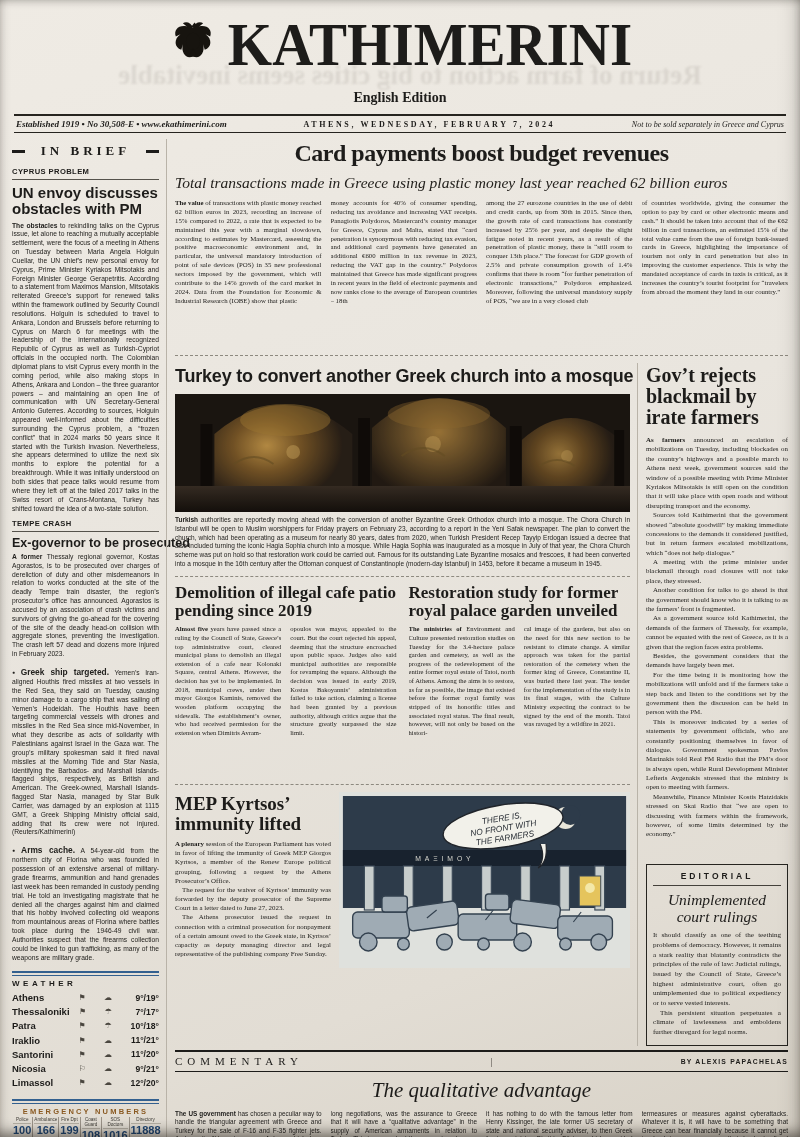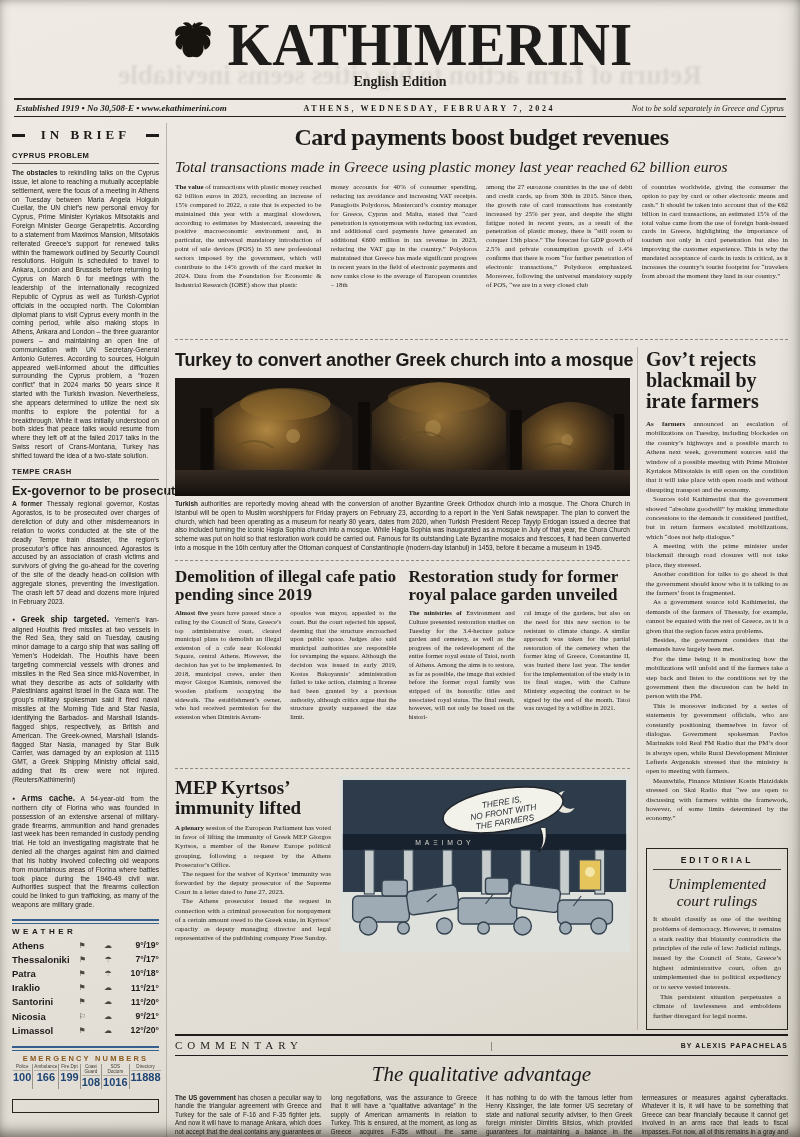--- a/index.html
+++ b/index.html
@@ -8,21 +8,21 @@
     background:linear-gradient(160deg,#efebe4 0%,#e9e5de 45%,#e2ddd4 80%,#d8d2c7 100%);
     color:#1d1c1a;font-family:"Liberation Serif",serif}
   .page::after{content:"";position:absolute;inset:0;pointer-events:none;z-index:60;
     box-shadow:inset 0 -10px 14px -6px rgba(20,15,10,.55), inset 0 5px 8px -5px rgba(30,25,20,.35), inset -14px 0 22px -16px rgba(30,25,20,.35), inset 10px 0 18px -16px rgba(30,25,20,.2)}
   
   .masthead{position:relative;padding:16px 14px 0;text-align:center}
   .ghost{position:absolute;left:60px;right:40px;top:60px;font-weight:700;font-size:27px;
     color:rgba(90,85,75,.12);transform:scaleX(-1);filter:blur(1px);white-space:nowrap;overflow:hidden}
   .brand{display:flex;align-items:center;justify-content:center;gap:10px}
   .brand-title{font-weight:700;font-size:57px;line-height:.9;letter-spacing:0px;transform:scaleY(1.08)}
-  .edition{font-weight:700;font-size:14px;margin-top:2px}
+  .edition{font-weight:700;font-size:14px;margin-top:18px}
   .dateline{display:flex;justify-content:space-between;align-items:center;margin-top:8px;
     border-top:2px solid #26241f;border-bottom:1px solid #26241f;padding:3px 2px;font-size:8.5px}
   .dl-left{font-style:italic;font-weight:700;font-size:9px}
   .dl-center{letter-spacing:2.6px;font-size:8px;font-weight:700}
   .dl-right{font-style:italic;font-size:8px}
   
   .content{display:flex;gap:0;padding:6px 12px 0}
   .briefcol{width:154px;flex:none;font-family:"Liberation Sans",sans-serif;padding-right:7px}
   .maincol{flex:1;border-left:1px solid #b9b3a8;padding-left:8px;min-width:0}
   
@@ -130,20 +130,21 @@
 
     <div class="briefcol">
       <div class="ib-head">
         <span class="rl"></span>
         <span>IN BRIEF</span>
         <span class="rl"></span>
       </div>
 
       <div>
         <div class="kicker">CYPRUS PROBLEM</div>
+        <div class="bhl1">UN envoy discusses obstacles with PM</div>
         <p class="bbody"><strong class="lead-in">The obstacles</strong> <span>to rekindling talks on the Cyprus issue, let alone to reaching a mutually acceptable settlement, were the focus of a meeting in Athens on Tuesday between Maria Angela Holguin Cuellar, the UN chief’s new personal envoy for Cyprus, Prime Minister Kyriakos Mitsotakis and Foreign Minister George Gerapetritis. According to a statement from Maximos Mansion, Mitsotakis reiterated Greece’s support for renewed talks within the framework outlined by Security Council resolutions. Holguin is scheduled to travel to Ankara, London and Brussels before returning to Cyprus on March 6 for meetings with the leadership of the internationally recognized Republic of Cyprus as well as Turkish-Cypriot officials in the occupied north. The Colombian diplomat plans to visit Cyprus every month in the coming period, while also making stops in Athens, Ankara and London – the three guarantor powers – and maintaining an open line of communication with UN Secretary-General Antonio Guterres. According to sources, Holguin appeared well-informed about the difficulties surrounding the Cyprus problem, a “frozen conflict” that in 2024 marks 50 years since it started with the Turkish invasion. Nevertheless, she appears determined to utilize the next six months to explore the potential for a breakthrough. While it was initially understood on both sides that peace talks would resume from where they left off at the failed 2017 talks in the Swiss resort of Crans-Montana, Turkey has shifted toward the idea of a two-state solution.</span></p>
       </div>
 
       <div>
         <div class="kicker">TEMPE CRASH</div>
         <div class="bhl2">Ex-governor to be prosecuted</div>
         <p class="bbody"><strong class="lead-in">A former</strong> <span>Thessaly regional governor, Kostas Agorastos, is to be prosecuted over charges of dereliction of duty and other misdemeanors in relation to works conducted at the site of the deadly Tempe train disaster, the region’s prosecutor’s office has announced. Agorastos is accused by an association of crash victims and survivors of giving the go-ahead for the covering of the site of the deadly head-on collision with aggregate stones, preventing the investigation. The crash left 57 dead and dozens more injured in February 2023.</span></p>
       </div>
 
       <p class="bb"><span class="bdot"></span><strong>Greek ship targeted.</strong> <span>Yemen’s Iran-aligned Houthis fired missiles at two vessels in the Red Sea, they said on Tuesday, causing minor damage to a cargo ship that was sailing off Yemen’s Hodeidah. The Houthis have been targeting commercial vessels with drones and missiles in the Red Sea since mid-November, in what they describe as acts of solidarity with Palestinians against Israel in the Gaza war. The group’s military spokesman said it fired naval missiles at the Morning Tide and Star Nasia, identifying the Barbados- and Marshall Islands-flagged ships, respectively, as British and American. The Greek-owned, Marshall Islands-flagged Star Nasia, managed by Star Bulk Carrier, was damaged by an explosion at 1115 GMT, a Greek Shipping Ministry official said, adding that its crew were not injured. (Reuters/Kathimerini)</span></p>

